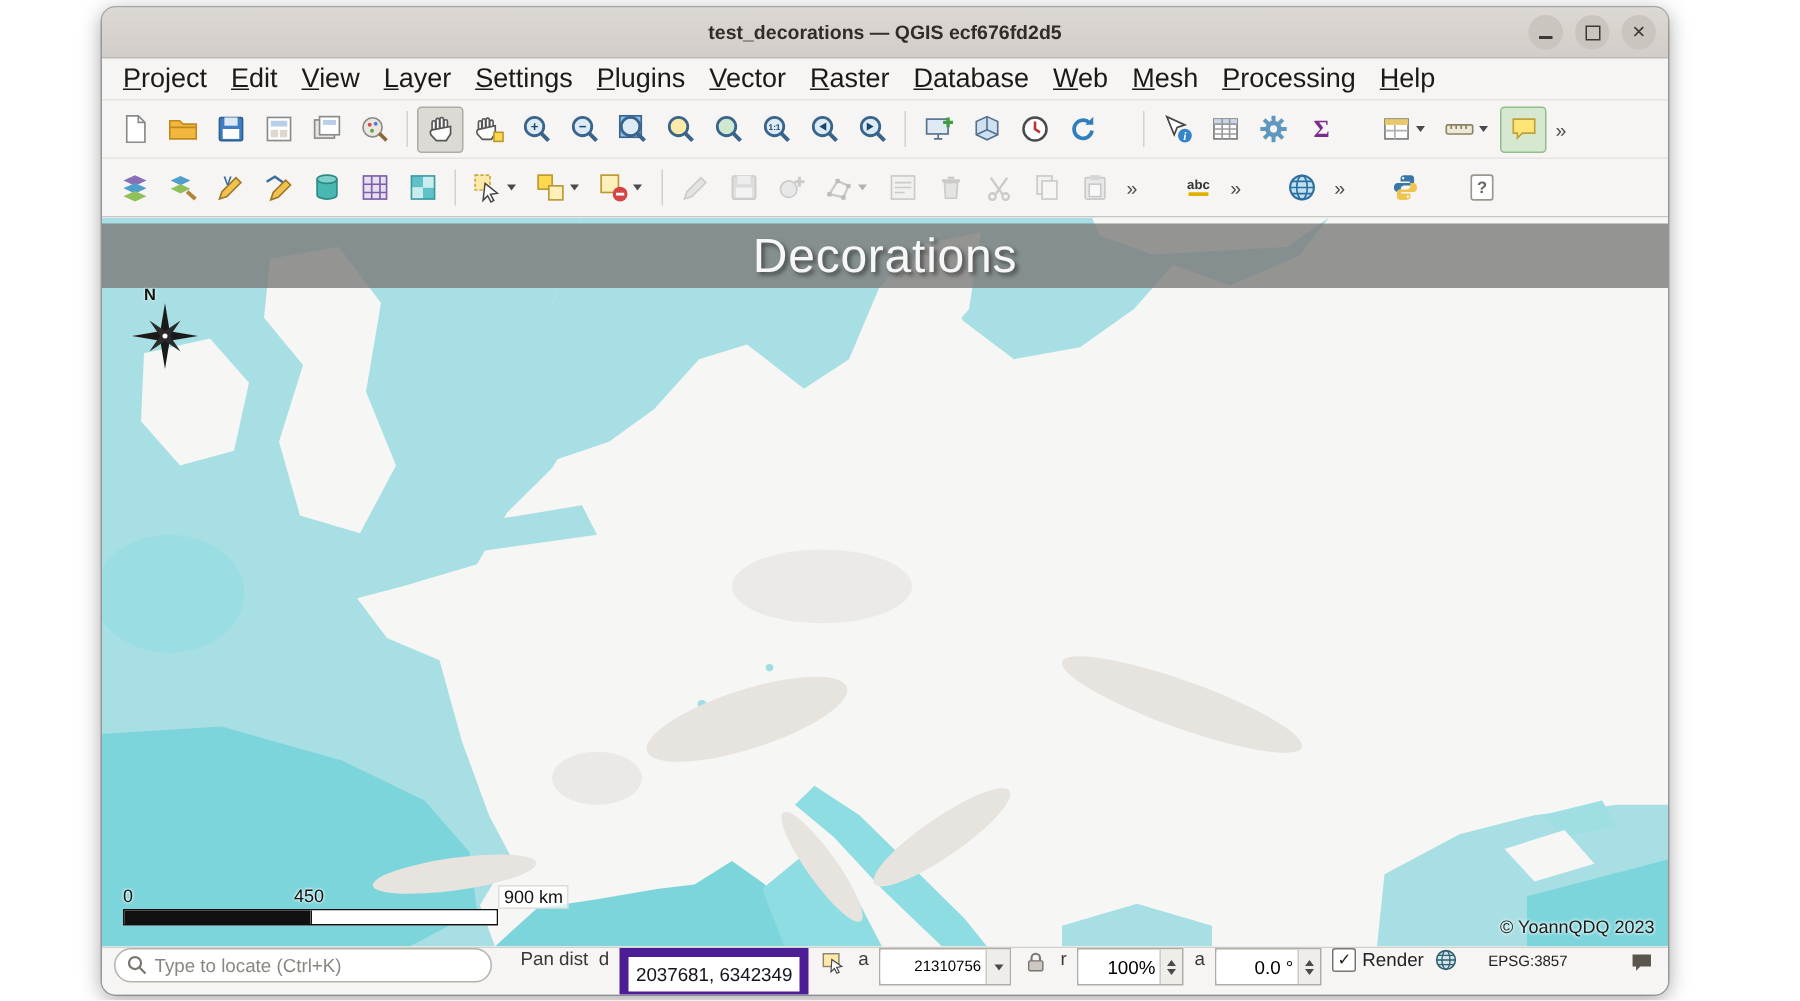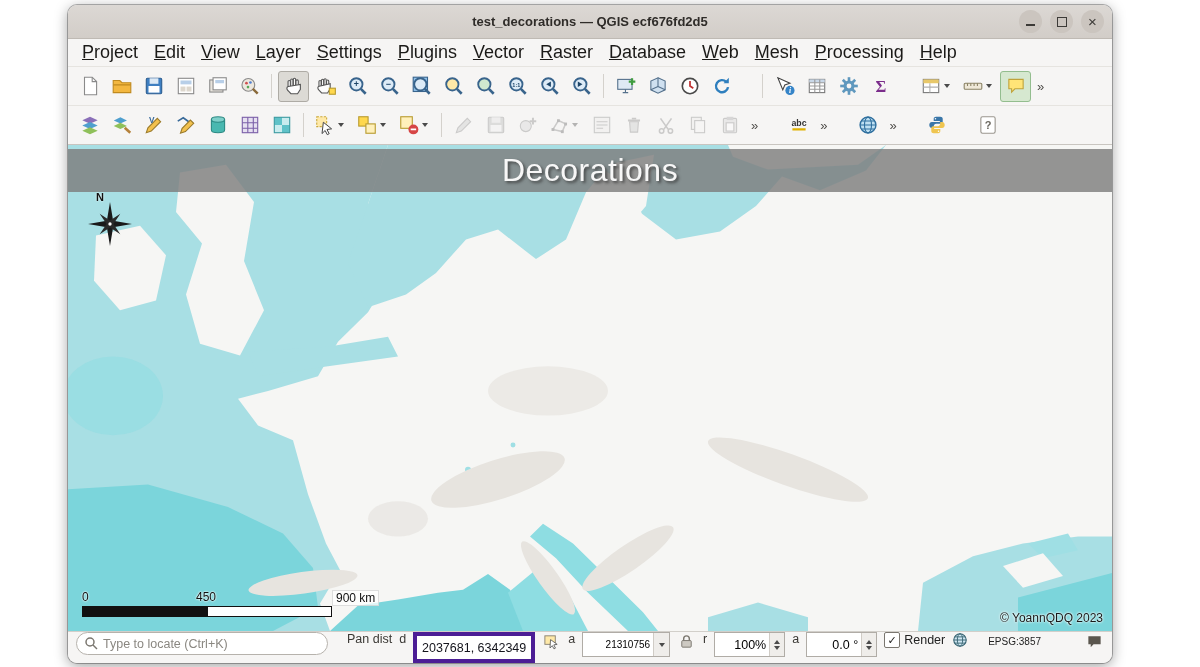--- a/index.html
+++ b/index.html
@@ -57,21 +57,21 @@
   .copyright{position:absolute;right:9px;bottom:6px;font-size:12px;color:#1a1a1a;text-shadow:0 0 2px #fff,0 0 3px #fff;}
 
   
   .statusbar{flex:0 0 31px;height:31px;display:flex;align-items:flex-start;gap:7px;padding:0 8px;background:#f6f5f4;border-top:1px solid #d2cfca;font-size:12.5px;color:#222;}
   .locate{position:relative;flex:0 0 252px;}
   .locate input{width:100%;box-sizing:border-box;height:23px;border:1px solid #b6b2ac;border-radius:12px;background:#fff;padding:0 8px 0 26px;font-size:12.5px;color:#333;font-family:inherit;}
   .locate input::placeholder{color:#8a8781;}
   .loc-ic{position:absolute;left:8px;top:4px;width:14px;height:14px;}
   .sb-lab{color:#3a3834;flex:0 0 auto;}
   .sb-msg{color:#3a3834;flex:0 0 auto;margin-left:12px;}
-  .sb-input{height:21px;border:4px solid #4c1d95;background:#fff;text-align:center;font-size:12.5px;font-family:inherit;color:#14141c;}
+  .sb-input{height:21px;border:6px solid #4c1d95;background:#fff;text-align:center;font-size:12.5px;font-family:inherit;color:#14141c;}
   .coord{width:110px;}
   .combo{display:flex;align-items:center;height:23px;border:1px solid #b0aca6;background:#fff;}
   .combo input{width:64px;border:none;height:19px;text-align:right;font-size:10px;font-family:Liberation Sans, sans-serif;padding:0 3px;}
   .combo-btn{width:15px;height:100%;display:flex;align-items:center;justify-content:center;border-left:1px solid #d0ccc6;background:#efedea;}
   .tri{width:0;height:0;border-left:3.5px solid transparent;border-right:3.5px solid transparent;border-top:4px solid #4a4a4a;}
   .spinbox{display:flex;align-items:center;height:23px;border:1px solid #b0aca6;background:#fff;}
   .spinbox input{width:48px;border:none;height:19px;text-align:right;font-size:12.5px;font-family:inherit;padding:0 3px;}
   .spin{display:flex;flex-direction:column;gap:2px;width:14px;align-items:center;border-left:1px solid #d0ccc6;background:#efedea;height:100%;justify-content:center;}
   .spin .up{width:0;height:0;border-left:3px solid transparent;border-right:3px solid transparent;border-bottom:4px solid #4a4a4a;}
   .spin .down{width:0;height:0;border-left:3px solid transparent;border-right:3px solid transparent;border-top:4px solid #4a4a4a;}

